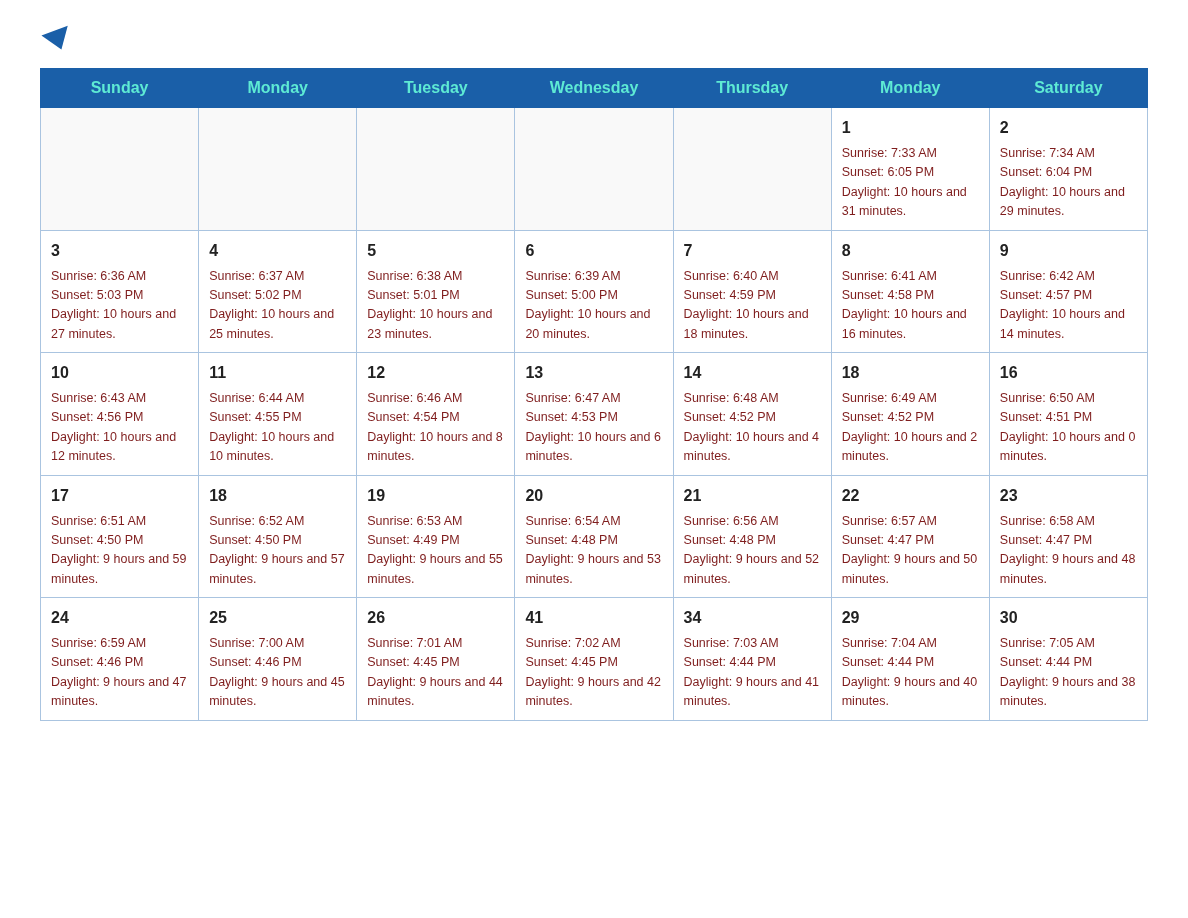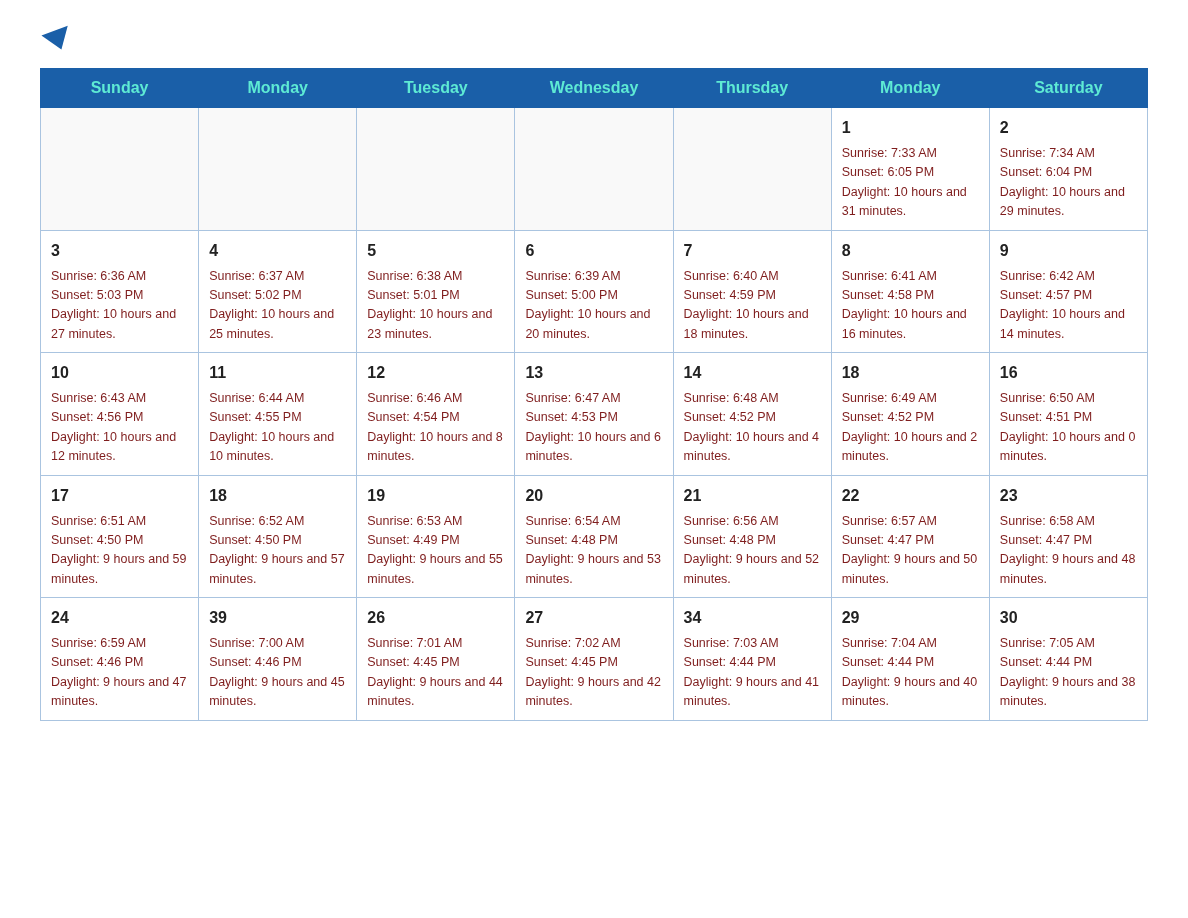--- a/index.html
+++ b/index.html
@@ -236,29 +236,29 @@
           <span class="day-number">23</span>
           <div class="day-info">Sunrise: 6:58 AM<br>Sunset: 4:47 PM<br>Daylight: 9 hours and 48 minutes.</div>
         </td>
       </tr>
       <tr class="week-row">
         <td>
           <span class="day-number">24</span>
           <div class="day-info">Sunrise: 6:59 AM<br>Sunset: 4:46 PM<br>Daylight: 9 hours and 47 minutes.</div>
         </td>
         <td>
-          <span class="day-number">39</span>
+          <span class="day-number">25</span>
           <div class="day-info">Sunrise: 7:00 AM<br>Sunset: 4:46 PM<br>Daylight: 9 hours and 45 minutes.</div>
         </td>
         <td>
           <span class="day-number">26</span>
           <div class="day-info">Sunrise: 7:01 AM<br>Sunset: 4:45 PM<br>Daylight: 9 hours and 44 minutes.</div>
         </td>
         <td>
-          <span class="day-number">27</span>
+          <span class="day-number">41</span>
           <div class="day-info">Sunrise: 7:02 AM<br>Sunset: 4:45 PM<br>Daylight: 9 hours and 42 minutes.</div>
         </td>
         <td>
           <span class="day-number">34</span>
           <div class="day-info">Sunrise: 7:03 AM<br>Sunset: 4:44 PM<br>Daylight: 9 hours and 41 minutes.</div>
         </td>
         <td>
           <span class="day-number">29</span>
           <div class="day-info">Sunrise: 7:04 AM<br>Sunset: 4:44 PM<br>Daylight: 9 hours and 40 minutes.</div>
         </td>

